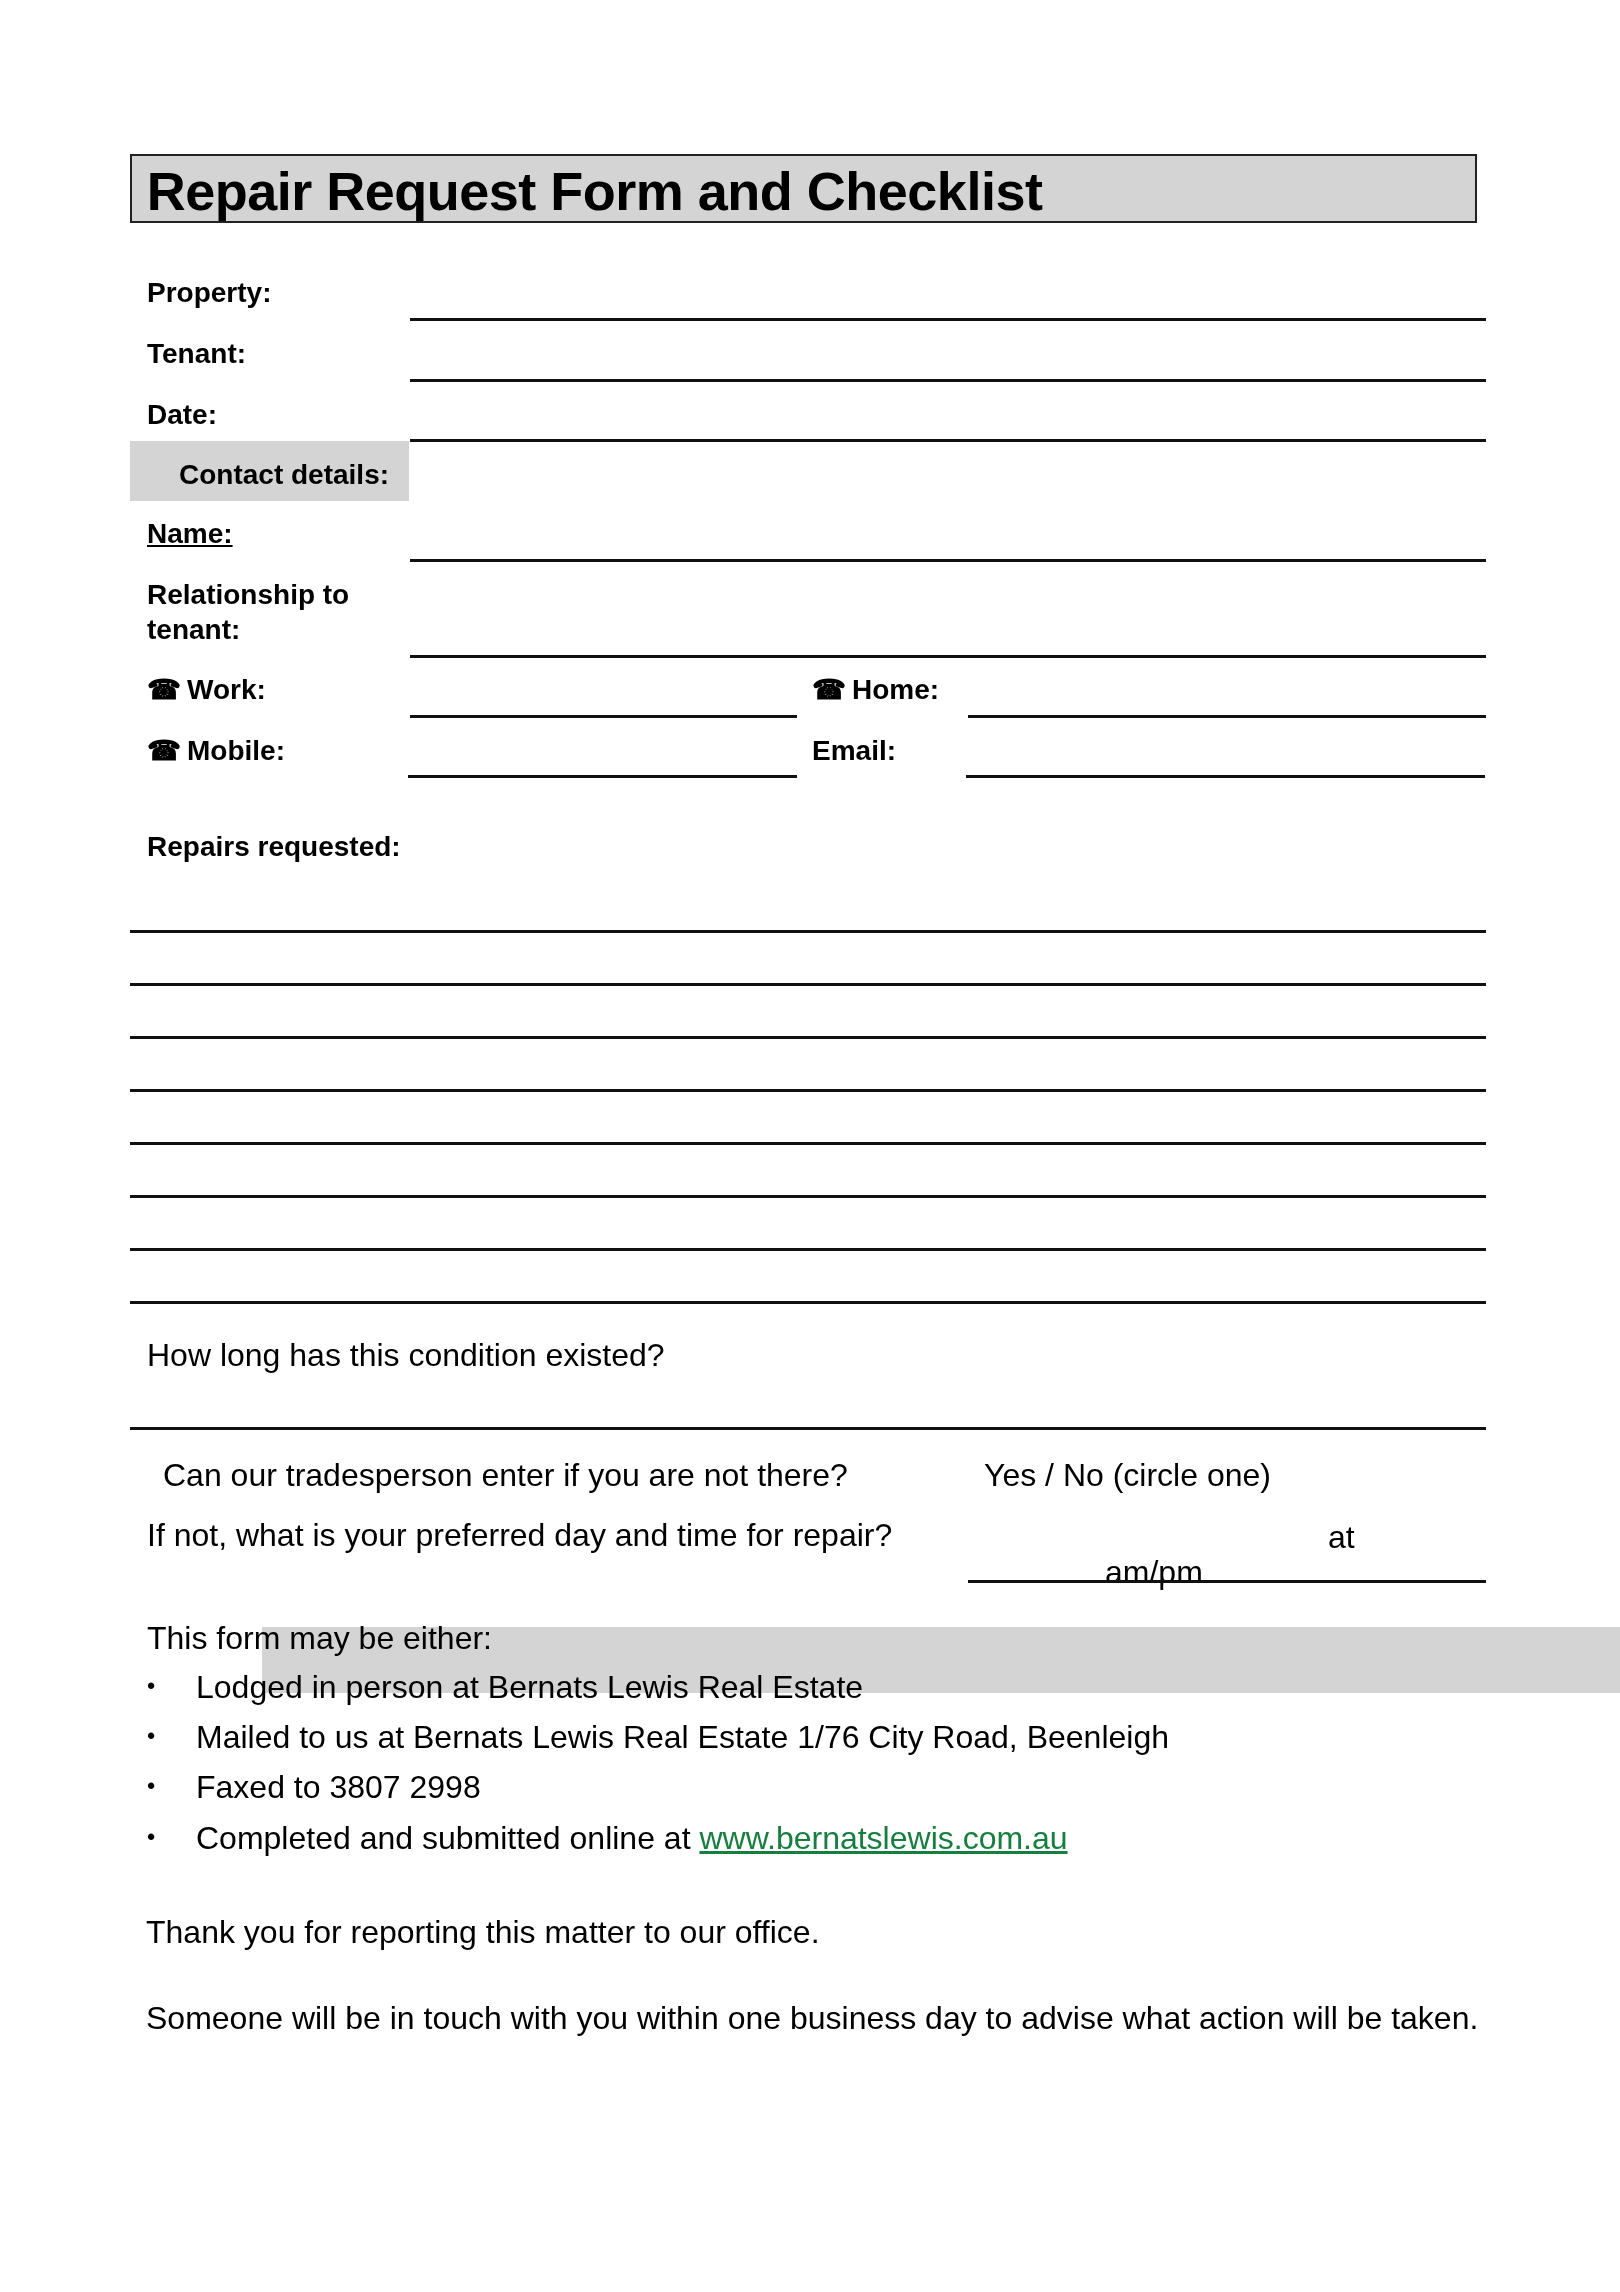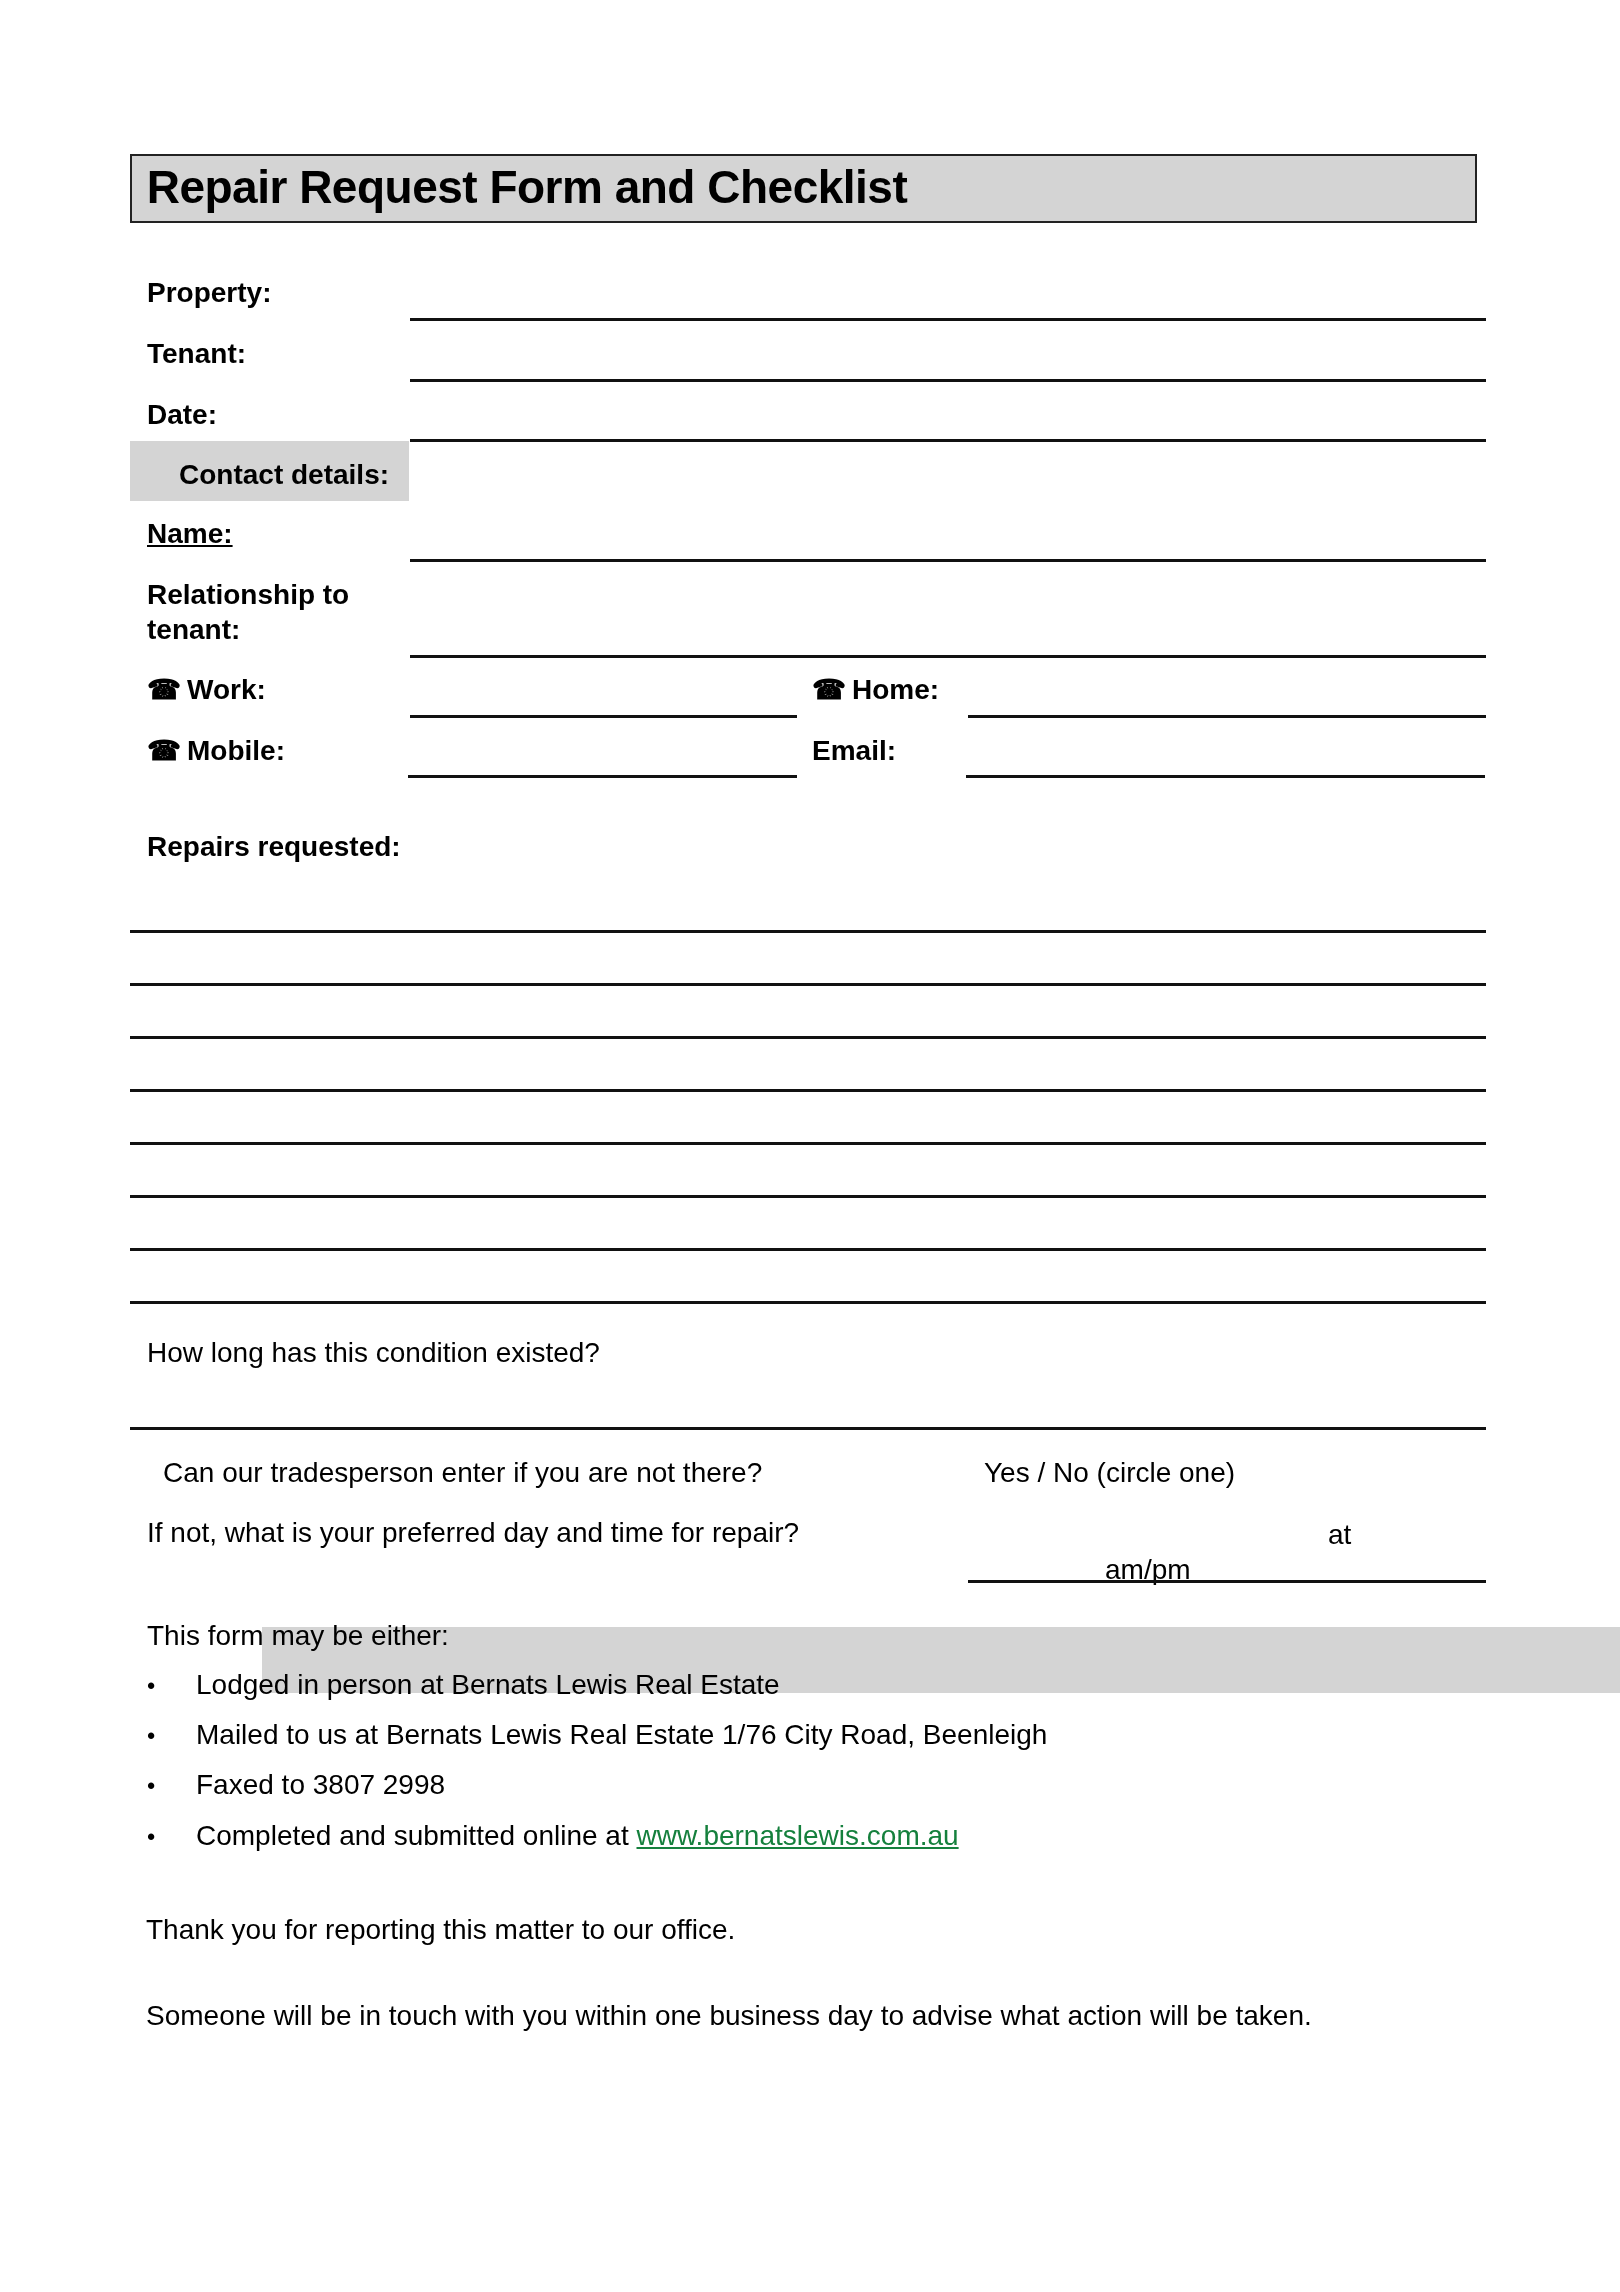--- a/index.html
+++ b/index.html
@@ -1,23 +1,23 @@
 <!DOCTYPE html>
 <html><head>
 <meta charset="utf-8">
 <style>
   html, body { margin:0; padding:0; background:#fff; }
   body { width:1620px; height:2293px; position:relative; overflow:hidden;
          font-family:"Liberation Sans", sans-serif; color:#000; }
   .abs { position:absolute; }
   .title-box { left:130px; top:154px; width:1347px; height:69px; background:#d4d4d4;
                border:2px solid #222; box-sizing:border-box; }
-  .title { position:absolute; left:14.7px; top:3.9px; font-size:46px; font-weight:bold; letter-spacing:-0.5px; white-space:nowrap; }
+  .title { position:absolute; left:14.7px; top:3.9px; font-size:54px; font-weight:bold; letter-spacing:-0.5px; white-space:nowrap; }
   .lbl { font-size:28px; font-weight:bold; white-space:nowrap; }
-  .txt { font-size:28px; white-space:nowrap; }
+  .txt { font-size:32px; white-space:nowrap; }
   .line { height:2.9px; background:#111; }
   .band { background:#d4d4d4; }
   .phone { display:inline-block; font-size:27.4px; margin-right:5.9px; }
   .bullet { font-size:23.5px; }
   a.link { color:#15803d; text-decoration:underline; }
 </style>
 </head>
 <body>
 
 <div class="abs title-box">

